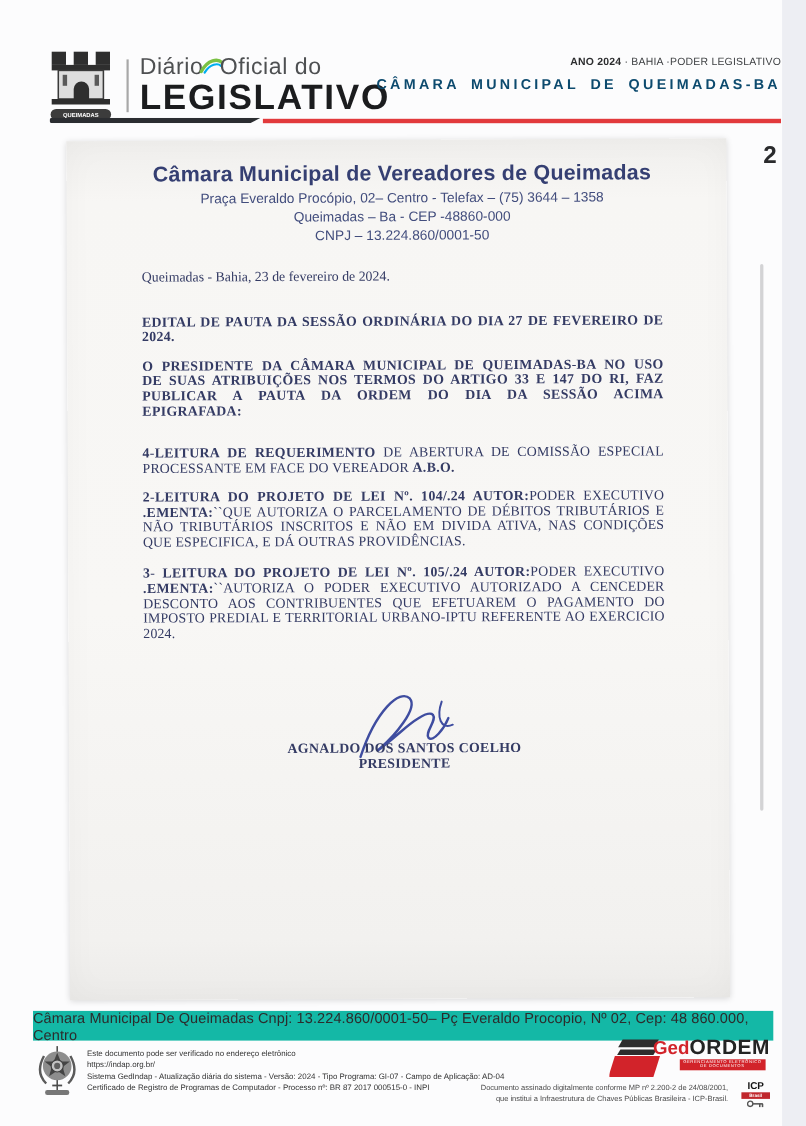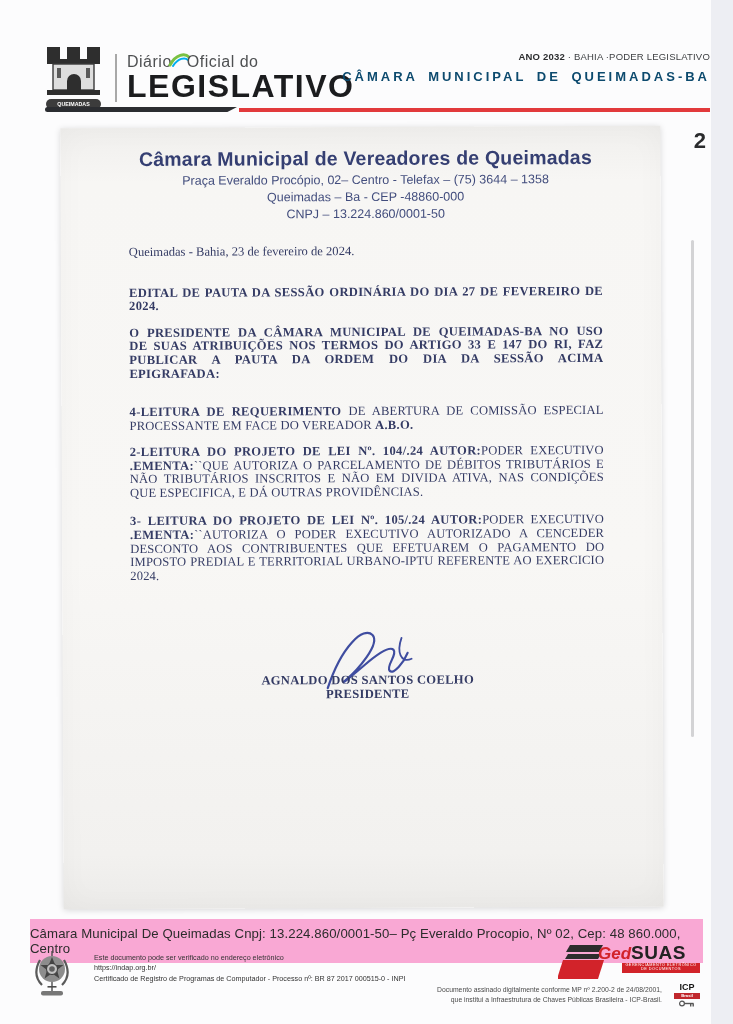--- a/index.html
+++ b/index.html
@@ -6,21 +6,21 @@
   .screen{position:relative;width:733px;height:1024px;overflow:hidden;
           background:#fcfcfd;font-family:"Liberation Sans",sans-serif;}
   .right-strip{position:absolute;right:0;top:0;width:22px;height:1024px;background:#edeef3;}
   .vscroll{position:absolute;left:691px;top:240px;width:3px;height:497px;background:#d3d3d5;border-radius:2px;}
 
   
   .masthead{position:absolute;left:45px;top:45px;width:665px;height:70px;}
   .brand{position:absolute;left:0;top:0;display:flex;align-items:center;}
   .coat{width:58px;height:66px;}
   .brand-sep{width:2px;height:48px;background:#a8a8a8;margin:0 10px 0 12px;}
-  .brand-line1{font-size:16px;color:#4e5052;letter-spacing:.5px;white-space:nowrap;}
+  .brand-line1{font-size:21px;color:#4e5052;letter-spacing:.5px;white-space:nowrap;}
   .swoosh{display:inline-block;vertical-align:baseline;margin:0 -3px -1px -4px;}
   .brand-line2{font-size:32px;font-weight:800;color:#1b1c1e;letter-spacing:1.5px;margin-top:-3px;}
   .meta{position:absolute;right:0;top:6px;text-align:right;color:#3e4043;}
   .meta-l1,.meta-l2{font-size:9.5px;letter-spacing:.2px;}
   .meta-l1 b{font-weight:700;color:#2c2d2f;}
   .meta-l2{margin-top:2px;}
   .meta-org{font-size:13px;font-weight:700;letter-spacing:3px;margin-top:7px;color:#0c4a6e;word-spacing:4px;}
   .rule-dark{position:absolute;left:0;top:62px;width:192px;height:5px;background:#2b2d31;
              border-radius:3px 0 0 3px;clip-path:polygon(0 0,100% 0,95% 100%,0 100%);}
   .rule-red{position:absolute;left:194px;top:63px;width:471px;height:4px;background:#e23a3c;}
@@ -46,35 +46,35 @@
   .item b{font-weight:700;letter-spacing:.3px;}
   .i1{margin-top:25px;}
   .i2{margin-top:11px;}
   .i3{margin-top:15px;}
 
   .sigblock{margin-top:40px;text-align:center;}
   .sig-svg{display:block;margin:0 auto -20px auto;}
   .sig-name,.sig-role{font-weight:700;font-size:12.6px;letter-spacing:.3px;}
 
   
-  .graybar{position:absolute;left:30px;top:919px;width:673px;height:44px;background:#f9a8d4;
+  .graybar{position:absolute;left:30px;top:919px;width:673px;height:27px;background:#14b8a6;
            display:flex;align-items:center;justify-content:center;
            font-size:13.2px;color:#2c2c2c;letter-spacing:.1px;}
 
   
   .footer{position:absolute;left:34px;top:950px;width:676px;height:70px;}
-  .f-left{position:absolute;left:0;top:1px;display:flex;gap:24px;}
+  .f-left{position:absolute;left:0;top:1px;display:flex;gap:9px;}
   .arms{width:36px;height:47px;}
   .f-lines{font-size:7.2px;color:#333;line-height:1.22;padding-top:3px;}
   .f-lines div{margin-bottom:1.5px;}
 
   .ged{position:absolute;right:10px;top:-7px;display:flex;align-items:flex-start;}
   .ged-text{margin-left:-6px;line-height:1;}
   .ged-row{white-space:nowrap;}
-  .ged-ged{font-size:17px;font-weight:700;font-style:italic;color:#d2232a;}
+  .ged-ged{font-size:17px;font-weight:700;color:#d2232a;}
   .ged-indap{font-size:19px;font-weight:800;color:#232323;letter-spacing:.5px;}
   .ged-tag{margin-top:1px;margin-left:24px;background:#d2232a;color:#fff;font-size:3.8px;
            letter-spacing:.5px;text-align:center;padding:1px 2px;width:74px;}
 
   .signed{position:absolute;right:48px;top:35px;text-align:right;font-size:6.8px;
           color:#4a4a4a;line-height:1.45;}
   .icp{position:absolute;right:10px;top:33px;width:26px;text-align:center;}
   .icp-top{font-size:9px;font-weight:800;color:#141414;line-height:1;}
   .icp-mid{background:#c0272d;color:#fff;font-size:4.2px;font-weight:700;line-height:1.4;margin-top:1px;}
   .icp-key{display:block;margin:1px auto 0 auto;}
@@ -107,21 +107,21 @@
       <div class="brand-sep"></div>
       <div>
         <div class="brand-line1"><span>Diário</span><svg class="swoosh" width="22" height="16" viewBox="0 0 22 16">
             <path d="M2 13 C 8 2, 17 1, 21 5" stroke="#7ac143" stroke-width="3" fill="none" stroke-linecap="round"></path>
             <path d="M5 14 C 10 6, 17 5, 20 8" stroke="#00aeef" stroke-width="2" fill="none" stroke-linecap="round"></path>
           </svg><span>Oficial do</span></div>
         <div class="brand-line2">LEGISLATIVO</div>
       </div>
     </div>
     <div class="meta">
-      <div class="meta-l1"><b>ANO 2032</b><span> · BAHIA  ·PODER LEGISLATIVO</span></div>
+      <div class="meta-l1"><b>ANO 2024</b><span> · BAHIA  ·PODER LEGISLATIVO</span></div>
       <div class="meta-org">CÂMARA MUNICIPAL DE QUEIMADAS-BA</div>
     </div>
     <div class="rule-dark"></div>
     <div class="rule-red"></div>
   </div>
 
   <div class="pagenum">2</div>
 
   <div class="paper">
     <div class="paper-inner">
@@ -173,32 +173,33 @@
         <circle cx="18" cy="18" r="13" fill="#8d8d8d"></circle>
         <path d="M18 6 L21.2 14 L29.5 14 L23 19 L25.4 27.5 L18 22.3 L10.6 27.5 L13 19 L6.5 14 L14.8 14 Z" fill="#444444"></path>
         <circle cx="18" cy="18" r="5.5" fill="#c2c2c2" stroke="#3d3d3d" stroke-width="1"></circle>
         <circle cx="18" cy="18" r="2.8" fill="#5f5f5f"></circle>
         <rect x="13.5" y="35" width="9" height="1.6" fill="#4c4c4c"></rect>
         <rect x="7" y="40" width="22" height="4.5" rx="2" fill="#777777"></rect>
       </svg>
       <div class="f-lines">
         <div>Este documento pode ser verificado no endereço eletrônico</div>
         <div>https://indap.org.br/</div>
+        <div>Sistema GedIndap - Atualização diária do sistema - Versão: 2024 - Tipo Programa: GI-07 - Campo de Aplicação: AD-04</div>
         <div>Certificado de Registro de Programas de Computador - Processo nº: BR 87 2017 000515-0 - INPI</div>
       </div>
     </div>
 
     <div class="ged">
       <svg width="46" height="38" viewBox="0 0 46 38">
         <polygon points="12,2 45,2 41,9 8,9" fill="#2d2d2d"></polygon>
         <polygon points="10,11 43,11 40,16 7,16" fill="#2d2d2d"></polygon>
         <polygon points="5,17 46,17 40,36 -1,36" fill="#d2232a"></polygon>
       </svg>
       <div class="ged-text">
-        <div class="ged-row"><span class="ged-ged">Ged</span><span class="ged-indap">SUAS</span></div>
+        <div class="ged-row"><span class="ged-ged">Ged</span><span class="ged-indap">ORDEM</span></div>
         <div class="ged-tag">GERENCIAMENTO ELETRÔNICO DE DOCUMENTOS</div>
       </div>
     </div>
 
     <div class="signed">
       <div>Documento assinado digitalmente conforme MP nº 2.200-2 de 24/08/2001,</div>
       <div>que institui a Infraestrutura de Chaves Públicas Brasileira - ICP-Brasil.</div>
     </div>
 
     <div class="icp">

